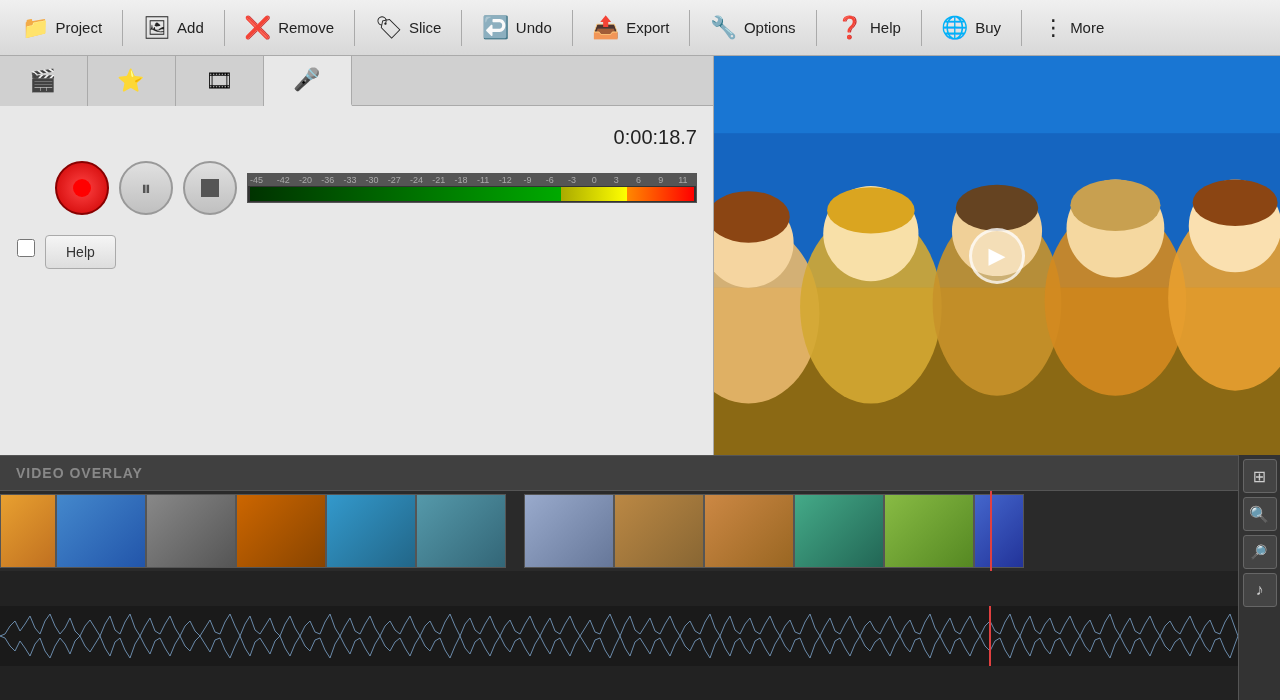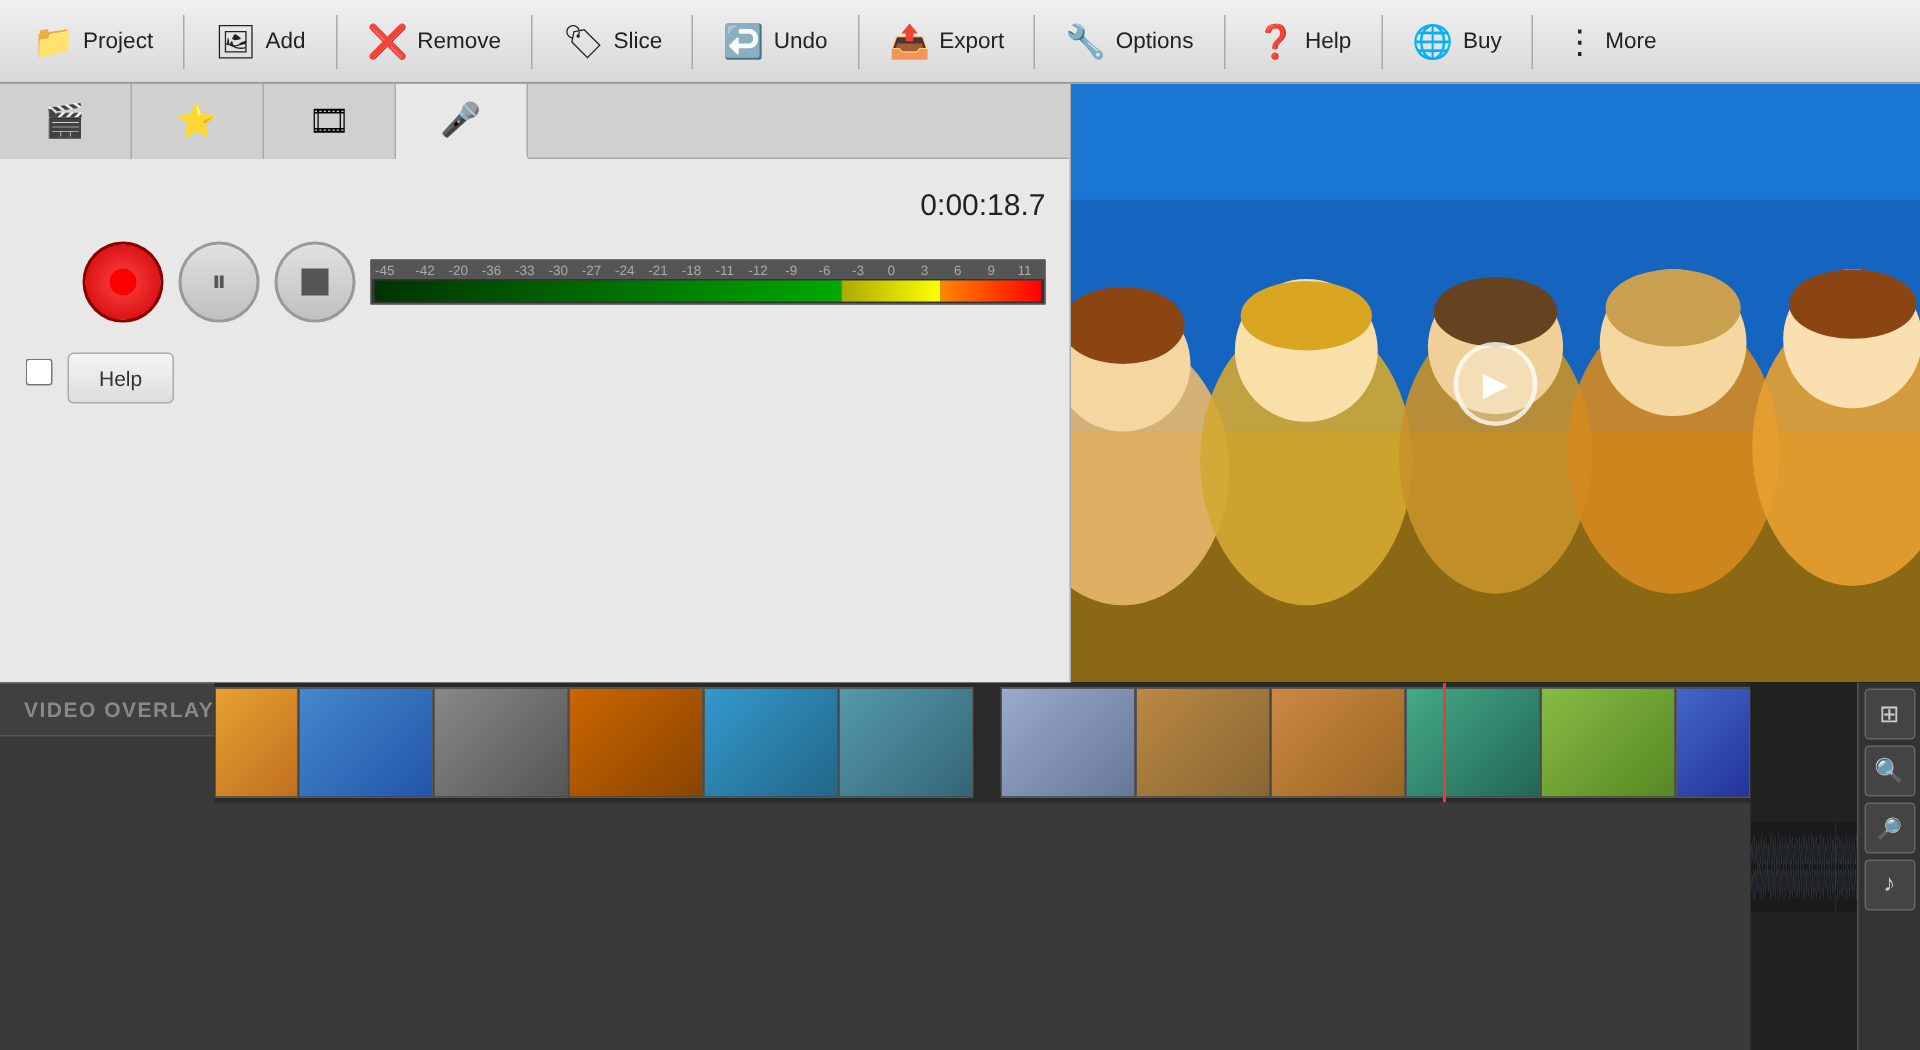--- a/index.html
+++ b/index.html
@@ -143,21 +143,21 @@
     .ts-btn {
       width: 34px; height: 34px; background: #444; border: 1px solid #666;
       border-radius: 3px; cursor: pointer; display: flex; align-items: center;
       justify-content: center; color: #ccc; font-size: 16px;
     }
 
     #timeline-with-sidebar {
       display: flex; flex: 1; overflow: hidden;
     }
     #timeline-content {
-      flex: 1; display: flex; flex-direction: row; position: relative;
+      flex: 1; display: flex; flex-direction: column; position: relative;
     }
   </style>
 </head>
 <body>
 
 <div id="toolbar">
   <button class="toolbar-btn">
     <span class="tb-icon">📁</span>
     <span>Project</span>
   </button>

